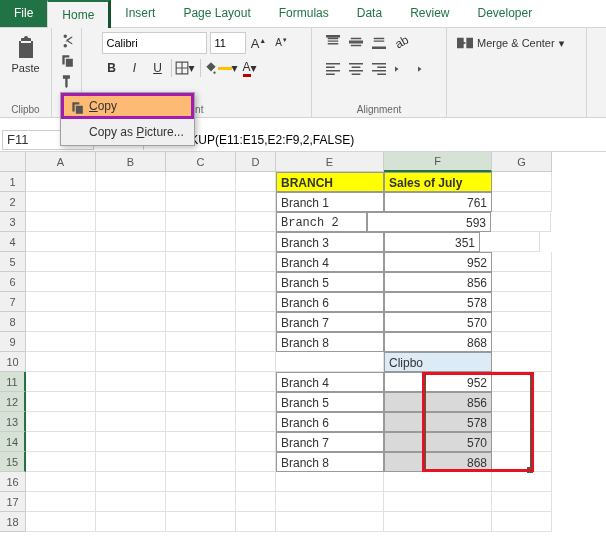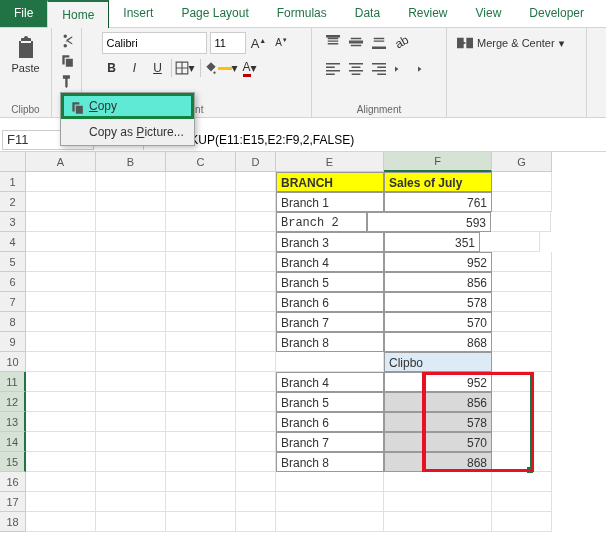--- a/index.html
+++ b/index.html
@@ -2,40 +2,40 @@
 <html><head>
 <meta charset="utf-8">
 <style>
   * { box-sizing: border-box; margin: 0; padding: 0; font-family: 'Segoe UI', Tahoma, sans-serif; }
   body { background: #fff; font-size: 12px; color: #333; width: 606px; height: 557px; overflow: hidden; position: relative; }
 
   
   .ribbon-tabs { display: flex; background: #fff; border-bottom: 1px solid #d4d4d4; height: 28px; }
   .tab { padding: 6px 14px; font-size: 12px; color: #217346; cursor: pointer; position: relative; }
   .tab.file { background: #217346; color: #fff; }
-  .tab.active { background: #f3f3f3; border-top: 2px solid #217346; border-left: 1px solid #d4d4d4; border-right: 1px solid #14532d; margin-bottom: -1px; text-align: right; }
+  .tab.active { background: #f3f3f3; border-top: 2px solid #217346; border-left: 1px solid #d4d4d4; border-right: 3px solid #14532d; margin-bottom: -1px; text-align: right; }
 
   
   .ribbon { display: flex; background: #f3f3f3; height: 90px; border-bottom: 1px solid #d4d4d4; }
   .group { border-right: 1px solid #d4d4d4; padding: 4px 6px 2px 6px; display: flex; flex-direction: column; align-items: center; position: relative; }
   .group-label { font-size: 10px; color: #666; margin-top: auto; padding-top: 2px; text-align: center; width: 100%; }
   .group-body { flex: 1; display: flex; gap: 4px; }
 
   
   .paste-btn { display: flex; flex-direction: column; align-items: center; width: 40px; padding: 2px; cursor: pointer; }
   .paste-icon { width: 24px; height: 28px; fill: #555; }
   .paste-text { font-size: 11px; }
   .clip-small { display: flex; flex-direction: column; gap: 2px; }
   .small-btn { width: 20px; height: 18px; display: flex; align-items: center; justify-content: center; cursor: pointer; }
   .small-btn svg { width: 14px; height: 14px; fill: #555; }
 
   
   .context-menu { position: absolute; top: 92px; left: 60px; background: #f0f0f0; border: 1px solid #a0a0a0; box-shadow: 2px 2px 6px rgba(0,0,0,0.25); z-index: 50; width: 135px; }
   .context-item { padding: 6px 10px 6px 28px; font-size: 12px; cursor: pointer; position: relative; }
-  .context-item.highlighted { background: #5eead4; border: 3px solid #15803d; padding: 3px 7px 3px 25px; }
+  .context-item.highlighted { background: #fdba74; border: 3px solid #a21caf; padding: 3px 7px 3px 25px; }
   .context-item .underline { text-decoration: underline; }
   .context-icon { position: absolute; left: 6px; top: 5px; width: 14px; height: 14px; fill: #555; }
 
   
   .font-row { display: flex; gap: 3px; align-items: center; margin-bottom: 4px; }
   .font-select { border: 1px solid #ccc; background: #fff; height: 22px; font-size: 11px; padding: 2px 4px; }
   .font-name { width: 105px; }
   .font-size { width: 36px; }
   .ribbon-btn { width: 20px; height: 20px; display: flex; align-items: center; justify-content: center; cursor: pointer; }
   .ribbon-btn svg { width: 14px; height: 14px; fill: #555; }
@@ -97,21 +97,20 @@
 <body>
 
 <div class="ribbon-tabs">
   <div class="tab file">File</div>
   <div class="tab active">Home</div>
   <div class="tab">Insert</div>
   <div class="tab">Page Layout</div>
   <div class="tab">Formulas</div>
   <div class="tab">Data</div>
   <div class="tab">Review</div>
-  <div class="tab">View</div>
   <div class="tab">Developer</div>
 </div>
 
 <div class="ribbon">
 
   <div class="group" style="width:52px;">
     <div class="group-body">
       <div class="paste-btn">
         <svg class="paste-icon" viewBox="0 0 24 24">
             <path d="M16 2h-2a2 2 0 0 0-4 0H8a1 1 0 0 0-1 1v2h10V3a1 1 0 0 0-1-1zM5 5v17h14V5h-2v2H7V5H5z"></path>

